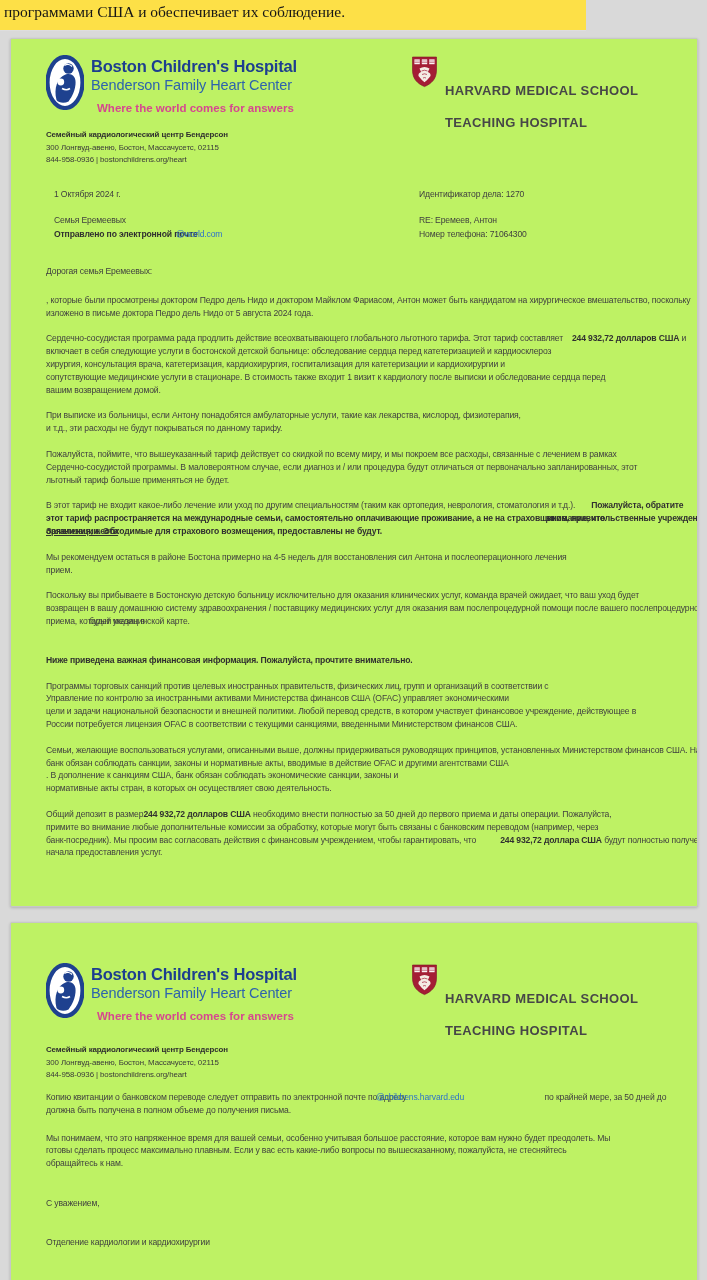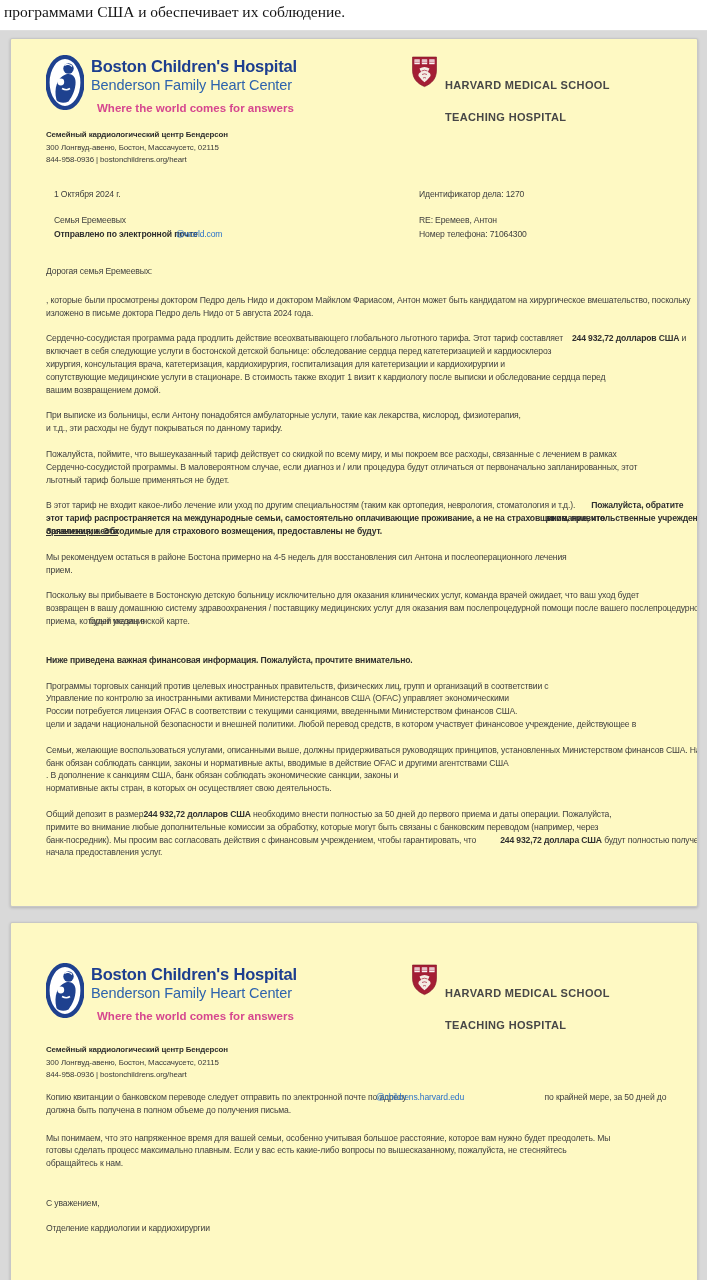--- a/index.html
+++ b/index.html
@@ -3,39 +3,39 @@
 <meta charset="utf-8">
 <style>
   html,body{margin:0;padding:0}
   body{
     width:707px;height:1280px;overflow:hidden;position:relative;
     background:#d9d9d9;
     font-family:"Liberation Sans","DejaVu Sans",sans-serif;
     -webkit-font-smoothing:antialiased;
   }
   
-  .prev-strip{position:absolute;top:0;left:0;width:707px;height:30px;background:#ffffff;border-bottom:1px solid #dedede}
+  .prev-strip{position:absolute;top:0;left:0;width:586px;height:30px;background:#fde047;border-bottom:1px solid #dedede}
   .prev-text{position:absolute;left:4px;top:3px;font-family:"Liberation Serif","DejaVu Serif",serif;font-size:15.5px;color:#161616}
 
-  .page{position:absolute;left:10px;width:686px;background:#fef9c3;border:1px solid #c7c7c7;border-radius:2px;
+  .page{position:absolute;left:10px;width:686px;background:#bef264;border:1px solid #c7c7c7;border-radius:2px;
         box-shadow:0 1px 3px rgba(0,0,0,.18);overflow:hidden}
   .page1{top:38px;height:867px}
   .page2{top:922px;height:430px}
 
   
   .letterhead{position:absolute;left:35px;top:14px;width:630px;height:86px}
   .page2 .letterhead{top:38px}
   .bch-oval{position:absolute;left:0;top:2px}
   .bch-text{position:absolute;left:45px;top:4px}
   .bch-title{font-size:16.5px;font-weight:bold;color:#1d3e8f;letter-spacing:-.2px;white-space:pre}
   .bch-sub{font-size:14.5px;color:#2d63ad;letter-spacing:-.1px;margin-top:1px;white-space:pre}
   .tagline{position:absolute;left:51px;top:49px;font-size:11.5px;font-weight:bold;color:#d6478f;white-space:pre}
   .harvard{position:absolute;left:365px;top:3px}
   .harvard-shield{position:absolute;left:0;top:0}
-  .harvard-text{position:absolute;left:34px;top:3px;font-size:11px;font-weight:bold;color:#474747;letter-spacing:.35px;line-height:10.5px;white-space:pre}
+  .harvard-text{position:absolute;left:34px;top:9px;font-size:13px;font-weight:bold;color:#474747;letter-spacing:.35px;line-height:10.5px;white-space:pre}
 
   
   .addr{position:absolute;left:35px;top:90px;font-size:7.9px;color:#3a3a3a;letter-spacing:-.1px}
   .page2 .addr{top:121px}
   .addr .aline{height:12.6px;line-height:12.6px;white-space:pre}
   .addr .aname{font-weight:bold;color:#2e2e2e}
 
   
   .meta{position:absolute;left:35px;top:150px;width:620px;height:60px;font-size:8.6px;color:#3f3f3f;letter-spacing:-.15px}
   .mrow{position:absolute;left:8px;width:100%;height:13px}
@@ -46,21 +46,21 @@
   .body-block{position:absolute;left:35px;width:625px;font-size:8.6px;color:#3f3f3f;letter-spacing:-.15px}
   .page1 .body-block{top:226px}
   .page2 .body-block{top:168px}
   .line{position:relative;height:12.8px;line-height:12.8px;white-space:pre}
   .para{margin-top:13px}
   .para[data-name="intro-paragraph"]{margin-top:16px}
   .para[data-name="financial-heading"]{margin-top:26px}
   .para[data-name="wire-paragraph"]{margin-top:0}
   .para[data-name="understanding-paragraph"]{margin-top:15px}
   .para[data-name="closing-paragraph"]{margin-top:27px}
-  .para[data-name="signature-paragraph"]{margin-top:12px}
+  .para[data-name="signature-paragraph"]{margin-top:26px}
   .b{font-weight:bold;color:#303030}
   .link{color:#2e74c9}
   .sp{display:inline-block;height:1px}
   .abs{position:absolute;top:0;white-space:pre}
 </style>
 </head>
 <body data-name="document-viewer">
 
 <div class="prev-strip" data-name="previous-page-edge">
   <div class="prev-text" data-name="previous-page-text">программами США и обеспечивает их соблюдение.</div>
@@ -161,22 +161,22 @@
           <div class="line" data-name="text-line">Поскольку вы прибываете в Бостонскую детскую больницу исключительно для оказания клинических услуг, команда врачей ожидает, что ваш уход будет</div>
           <div class="line" data-name="text-line">возвращен в вашу домашнюю систему здравоохранения / поставщику медицинских услуг для оказания вам послепроцедурной помощи после вашего послепроцедурного</div>
           <div class="line" data-name="text-line"><span data-name="text-segment" class="">приема, который</span><span data-name="text-segment" class=""> медицинской карте.</span><span data-name="text-segment" class="abs" style="left: 0px; padding-left: 43px;">будет указан в</span></div>
         </div>
         <div class="para" data-name="financial-heading">
           <div class="line" data-name="text-line"><span data-name="text-segment" class="b">Ниже приведена важная финансовая информация. Пожалуйста, прочтите внимательно.</span></div>
         </div>
         <div class="para" data-name="ofac-paragraph">
           <div class="line" data-name="text-line">Программы торговых санкций против целевых иностранных правительств, физических лиц, групп и организаций в соответствии с</div>
           <div class="line" data-name="text-line">Управление по контролю за иностранными активами Министерства финансов США (OFAC) управляет экономическими</div>
+          <div class="line" data-name="text-line">цели и задачи национальной безопасности и внешней политики. Любой перевод средств, в котором участвует финансовое учреждение, действующее в</div>
           <div class="line" data-name="text-line">России потребуется лицензия OFAC в соответствии с текущими санкциями, введенными Министерством финансов США.</div>
-          <div class="line" data-name="text-line">цели и задачи национальной безопасности и внешней политики. Любой перевод средств, в котором участвует финансовое учреждение, действующее в</div>
         </div>
         <div class="para" data-name="sanctions-paragraph">
           <div class="line" data-name="text-line">Семьи, желающие воспользоваться услугами, описанными выше, должны придерживаться руководящих принципов, установленных Министерством финансов США. Наш</div>
           <div class="line" data-name="text-line">банк обязан соблюдать санкции, законы и нормативные акты, вводимые в действие OFAC и другими агентствами США</div>
           <div class="line" data-name="text-line">. В дополнение к санкциям США, банк обязан соблюдать экономические санкции, законы и</div>
           <div class="line" data-name="text-line">нормативные акты стран, в которых он осуществляет свою деятельность.</div>
         </div>
         <div class="para" data-name="deposit-paragraph">
           <div class="line" data-name="text-line"><span data-name="text-segment" class="">Общий депозит в размер</span><span data-name="text-segment" class="b">244 932,72 долларов США</span><span data-name="text-segment" class=""> необходимо внести полностью за 50 дней до первого приема и даты операции. Пожалуйста,</span></div>
           <div class="line" data-name="text-line">примите во внимание любые дополнительные комиссии за обработку, которые могут быть связаны с банковским переводом (например, через</div>

